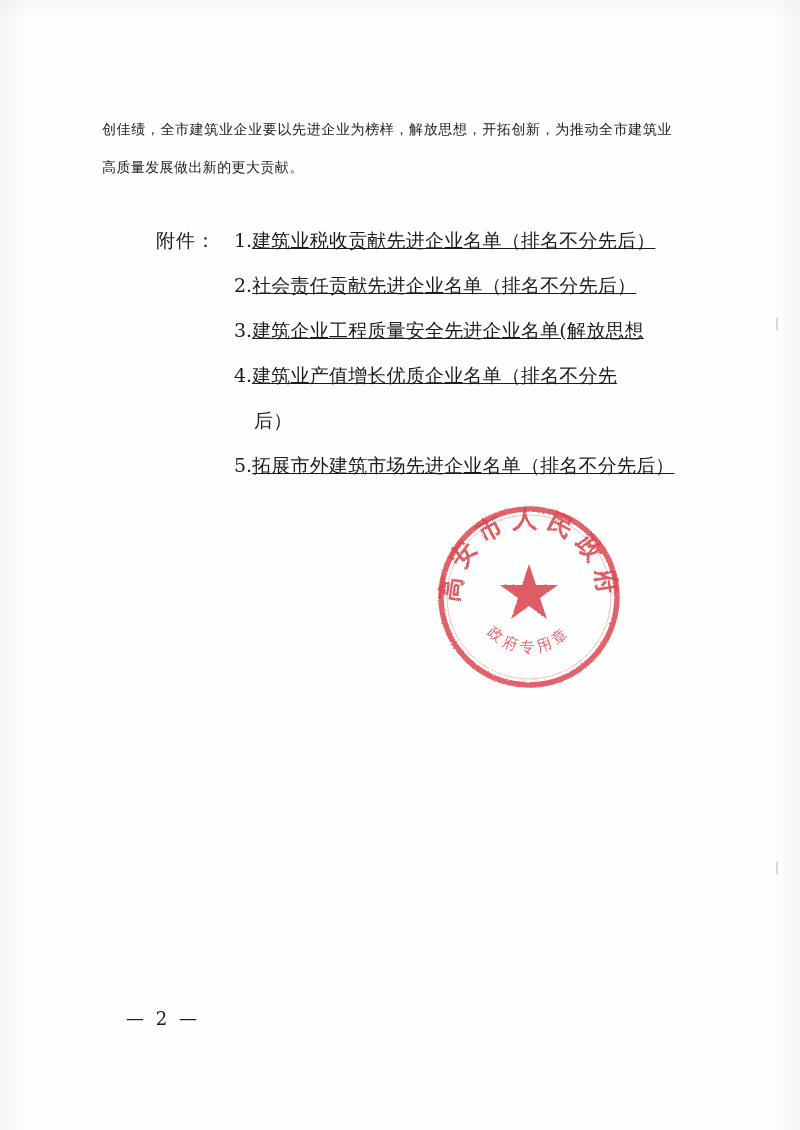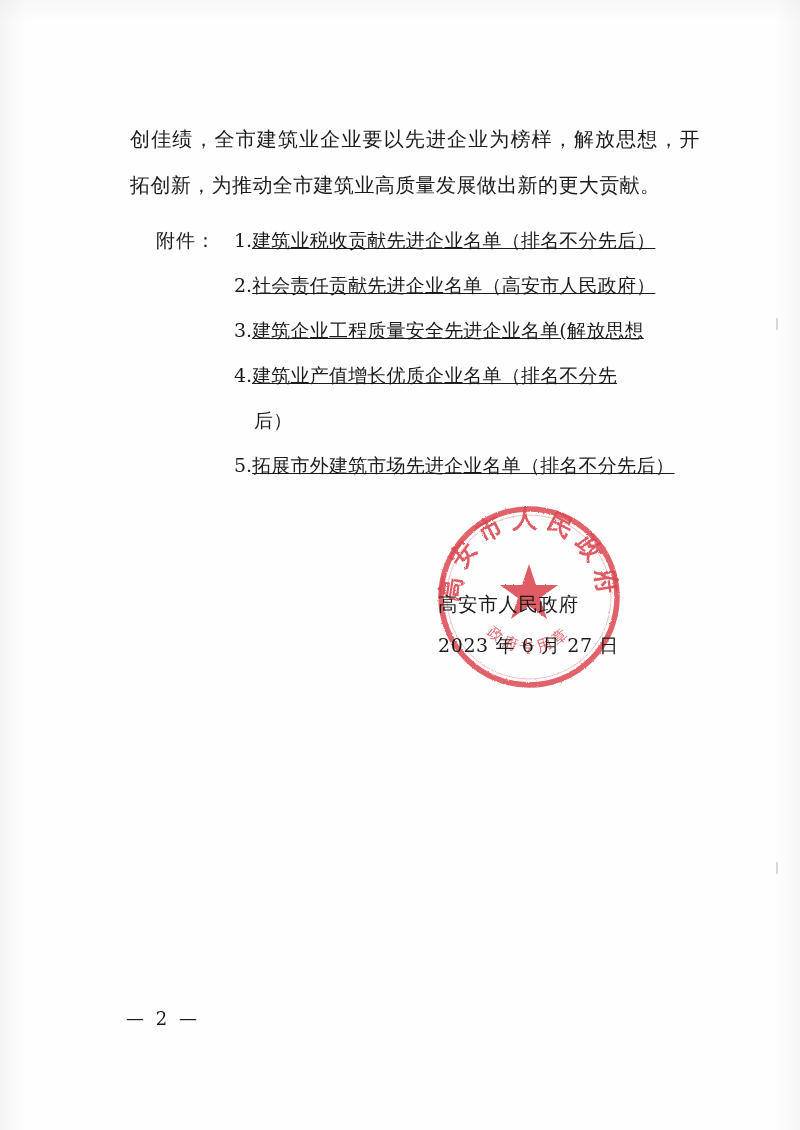--- a/index.html
+++ b/index.html
@@ -28,25 +28,25 @@
     inset: 0;
     background:
       linear-gradient(to right, rgba(0,0,0,0.035) 0px, rgba(0,0,0,0.0) 28px),
       linear-gradient(to left, rgba(0,0,0,0.030) 0px, rgba(0,0,0,0.0) 26px),
       linear-gradient(to bottom, rgba(0,0,0,0.025) 0px, rgba(0,0,0,0) 22px);
     pointer-events: none;
   }
 
   .body-text {
     position: absolute;
-    left: 130px;
+    left: 102px;
     top: 96px;
     width: 570px;
-    font-size: 20px;
-    line-height: 46px;
+    font-size: 14px;
+    line-height: 38px;
     letter-spacing: 0.4px;
     text-align: justify;
   }
 
   .attachments {
     position: absolute;
     left: 156px;
     top: 218px;
     width: 545px;
     font-size: 19px;
@@ -147,21 +147,21 @@
       <div class="att-label">附件：</div>
       <div class="att-list">
 
         <div class="att-item">
           <span class="att-num">1.</span>
           <span class="att-text">建筑业税收贡献先进企业名单（排名不分先后）</span>
         </div>
 
         <div class="att-item">
           <span class="att-num">2.</span>
-          <span class="att-text">社会责任贡献先进企业名单（高安市人民政府）</span>
+          <span class="att-text">社会责任贡献先进企业名单（排名不分先后）</span>
         </div>
 
         <div class="att-item">
           <span class="att-num">3.</span>
           <span class="att-text">建筑企业工程质量安全先进企业名单(解放思想</span>
         </div>
 
         <div class="att-item">
           <span class="att-num">4.</span>
           <span class="att-text">建筑业产值增长优质企业名单（排名不分先</span>
@@ -196,20 +196,16 @@
         <text font-family="'DejaVu Serif','Liberation Serif',serif" font-size="15" fill="#d7303a" opacity="0.85" letter-spacing="4">
           <textPath href="#sealArcBottom" startOffset="50%" text-anchor="middle">政府专用章</textPath>
         </text>
         <g opacity="0.9" fill="#d7303a">
           <polygon points="99,66 106,87 128,87 110,100 117,121 99,108 81,121 88,100 70,87 92,87"></polygon>
         </g>
       </g>
     </svg>
   </div>
 
-  <div class="signature">
-    <div>高安市人民政府</div>
-    <div class="sign-date">2023 年 6 月 27 日</div>
-  </div>
 
   <div class="page-number">— 2 —</div>
 
 </div>
 
 </body></html>

